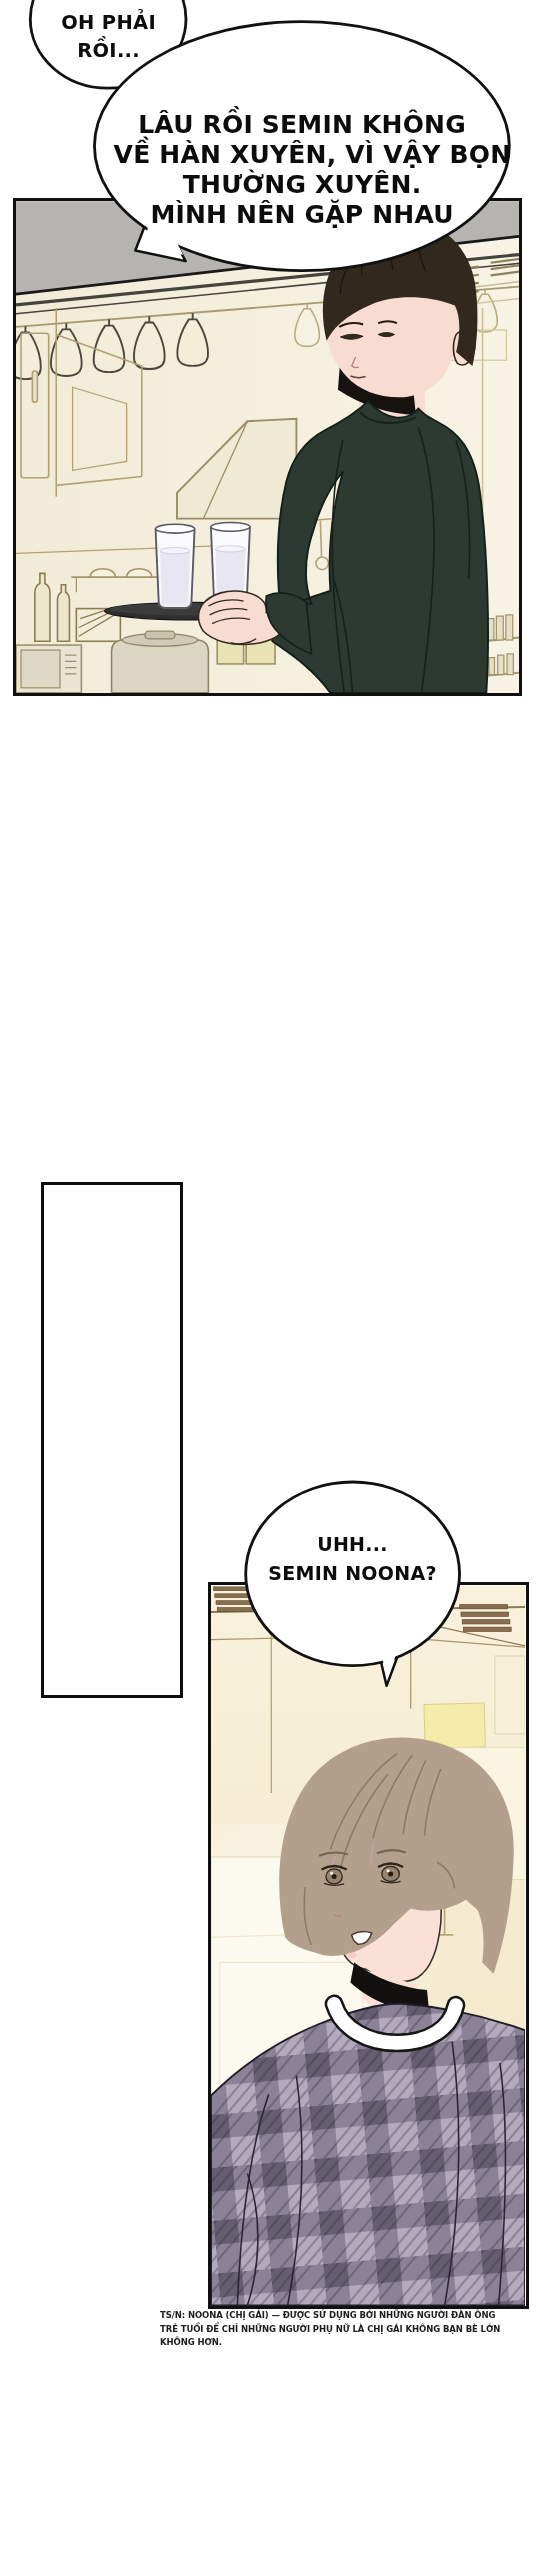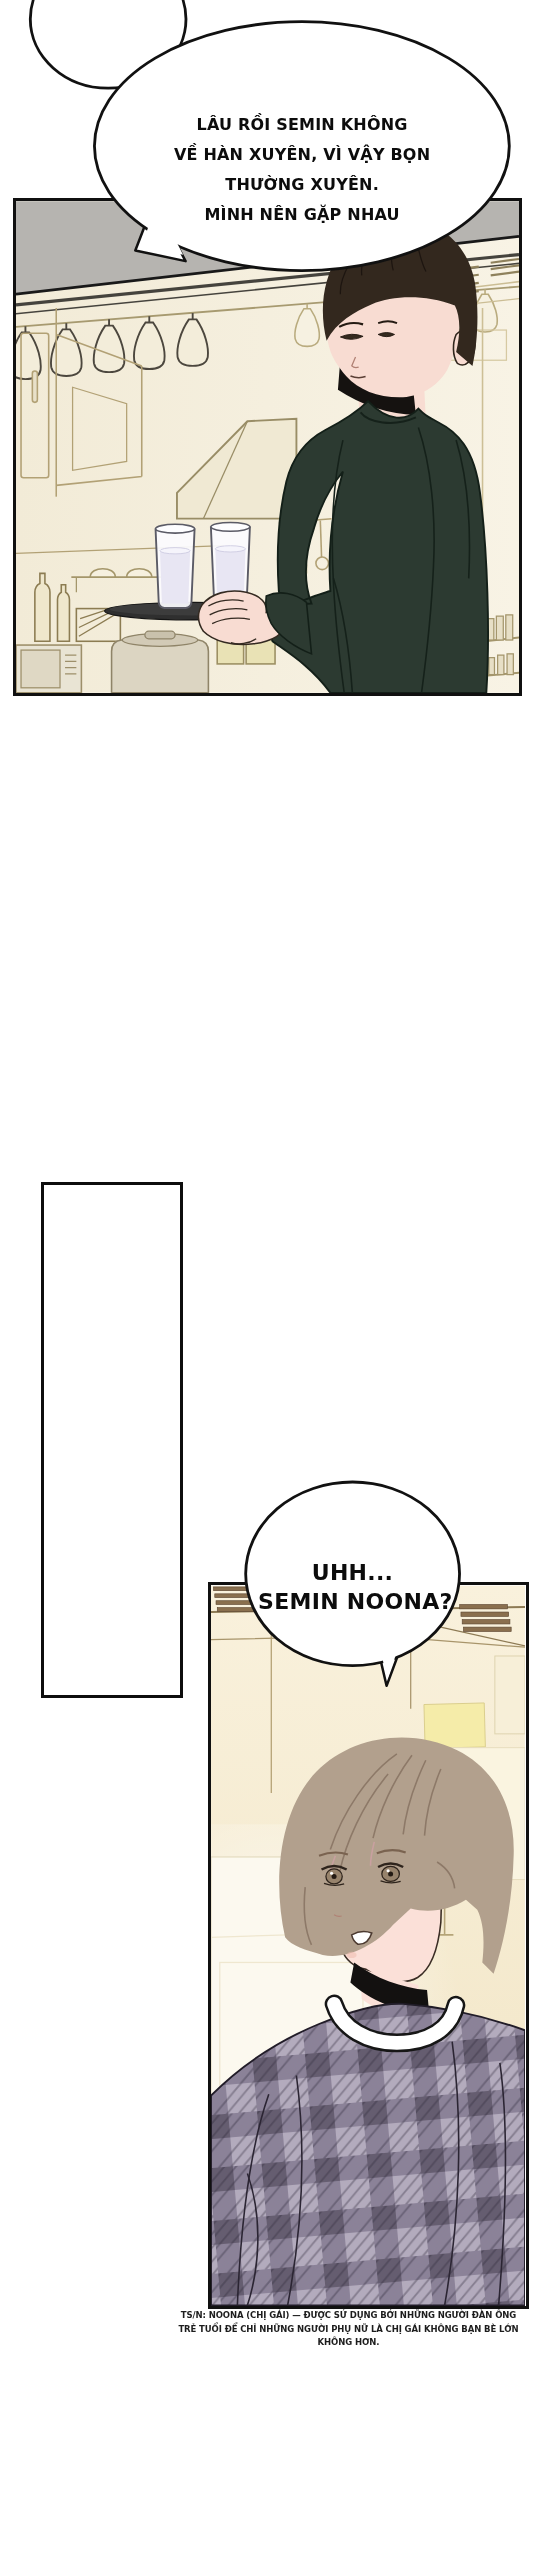--- a/index.html
+++ b/index.html
@@ -4,25 +4,25 @@
 <style>
   html,body{margin:0;padding:0;background:#ffffff;}
   #page{position:relative;width:554px;height:2576px;background:#ffffff;overflow:hidden;
         font-family:"DejaVu Sans",sans-serif;}
   .panel{position:absolute;background:#fff;box-sizing:border-box;border:3.1px solid #101010;}
   .panel svg{display:block;}
   .bubble{position:absolute;}
   .bubble-text{position:absolute;text-align:center;font-weight:bold;color:#0c0c0c;}
   .bubble-text span{display:block;white-space:nowrap;}
   #bubble1-text{left:12.6px;top:8.8px;width:154px;font-size:19.5px;line-height:28px;letter-spacing:0.3px;}
-  #bubble2-text{left:22.6px;top:94px;width:377px;font-size:16px;line-height:30px;letter-spacing:0.2px;}
-  #bubble3-text{left:20px;top:53px;width:189px;font-size:22px;line-height:29px;letter-spacing:0.3px;margin-top:28px;}
+  #bubble2-text{left:22.6px;top:94px;width:377px;font-size:25px;line-height:30px;letter-spacing:0.2px;}
+  #bubble3-text{left:20px;top:53px;width:189px;font-size:19px;line-height:29px;letter-spacing:0.3px;}
   #empty-panel{position:absolute;left:41px;top:1182px;width:142px;height:516px;
                box-sizing:border-box;border:3.8px solid #0d0d0d;background:#ffffff;}
-  #footer-note{position:absolute;left:160px;top:2309px;width:377px;text-align:center;
+  #footer-note{position:absolute;left:160px;top:2309px;width:377px;
                font-weight:bold;font-size:8.5px;line-height:13.5px;letter-spacing:-0.1px;color:#1d1d1d;}
   #footer-note span{display:block;}
 </style>
 </head>
 <body>
 
 <div id="page">
 
   <div class="panel" style="left:12.6px;top:198px;width:509px;height:498px;">
     <svg width="503" height="492" viewBox="0 0 800 782">
@@ -210,20 +210,24 @@
       </g>
     </svg>
   </div>
 
   <div class="bubble" style="left:19px;top:0;width:226px;height:101px;">
     <svg width="226" height="101" viewBox="0 0 360 160">
       <ellipse cx="142" cy="30" rx="124" ry="110" fill="#ffffff" stroke="#111111" stroke-width="4.5"></ellipse>
       <path d="M232,86 L330,106 L216,134 Z" fill="#ffffff" stroke="#111111" stroke-width="4" stroke-linejoin="round"></path>
       <path d="M232,90 L322,106 L218,130 Z" fill="#ffffff" stroke="none"></path>
     </svg>
+    <div class="bubble-text" id="bubble1-text">
+      <span>OH PHẢI</span>
+      <span>RỒI...</span>
+    </div>
   </div>
 
   <div class="bubble" style="left:91px;top:15.7px;width:423px;height:264px;">
     <svg width="423" height="264" viewBox="0 0 672 420">
       <path d="M100,295 L70,373 L150,390 Z" fill="#ffffff" stroke="#111111" stroke-width="4" stroke-linejoin="round"></path>
       <ellipse cx="335" cy="207" rx="330" ry="198" fill="#ffffff" stroke="#111111" stroke-width="4.5"></ellipse>
       <path d="M104,298 L80,366 L146,380 Z" fill="#ffffff" stroke="none"></path>
     </svg>
     <div class="bubble-text" id="bubble2-text">
       <span>LÂU RỒI SEMIN KHÔNG</span>

